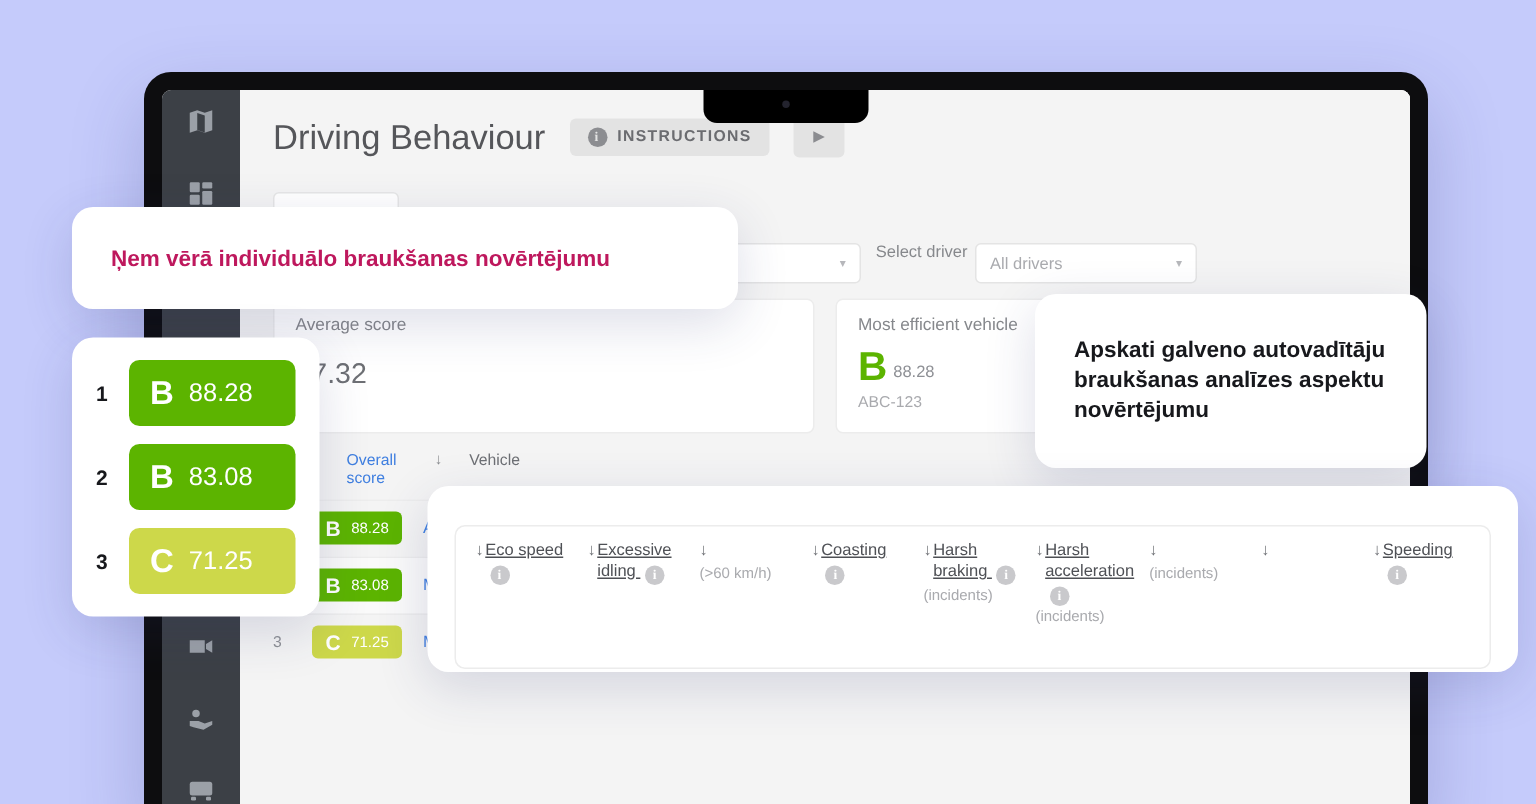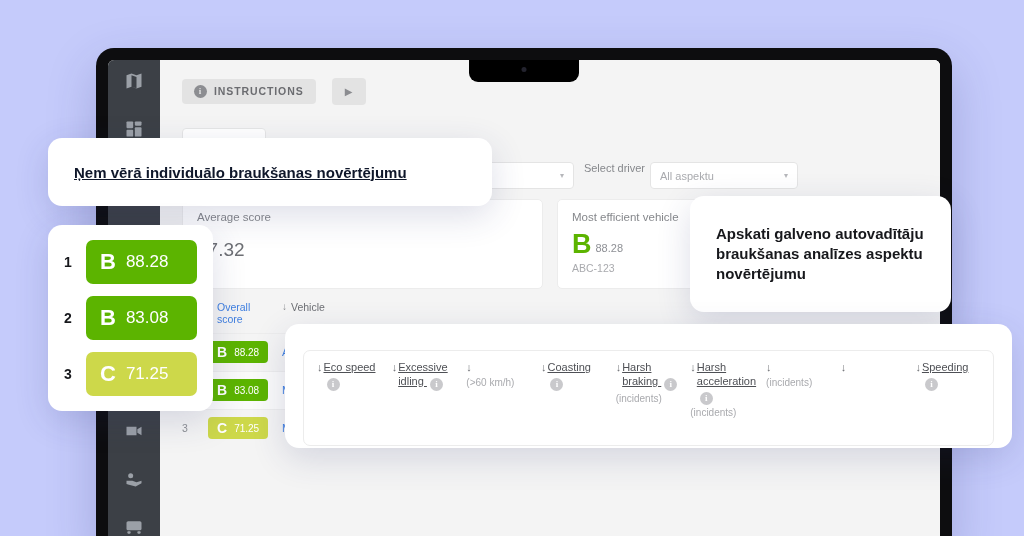--- a/index.html
+++ b/index.html
@@ -179,21 +179,21 @@
   .stat-sub { font-size: 10.5px; color: #a9aaae; margin-top: 6px; }
 
   
   #table-wrap { padding: 12px 22px 0 22px; flex: 1 1 auto; }
   #table-head {
     display: flex; align-items: flex-start;
     font-size: 10.5px; color: #6d6f74;
     padding-bottom: 8px;
     gap: 0;
   }
-  .th { flex: 1 1 0; display: flex; gap: 4px; align-items: flex-start; padding-right: 6px; }
+  .th { flex: 1 1 0; display: flex; gap: 18px; align-items: flex-start; padding-right: 6px; justify-content: flex-end; }
   .th.rank { flex: 0 0 26px; }
   .th.badge { flex: 0 0 74px; }
   .th.sorted { color: #3f7fe0; }
   .arrow { font-size: 10px; color: #8a8c90; }
   .th.sorted .arrow { color: #3f7fe0; }
 
   .trow {
     display: flex; align-items: center;
     height: 38px;
     border-top: 1px solid #ededed;
@@ -222,21 +222,21 @@
     border-radius: 14px;
     box-shadow: 0 10px 34px rgba(45,50,110,.16);
     z-index: 20;
   }
   #callout-top {
     left: 48px; top: 138px;
     width: 444px; height: 68px;
     display: flex; align-items: center;
     padding: 0 26px;
   }
-  #callout-top .txt { font-size: 15px; font-weight: 700; color: #0f172a; text-decoration: underline; }
+  #callout-top .txt { font-size: 15px; font-weight: 700; color: #be185d; }
 
   #callout-right {
     left: 690px; top: 196px;
     width: 261px; height: 116px;
     display: flex; align-items: center;
     padding: 0 26px;
   }
   #callout-right .txt {
     font-size: 15px; font-weight: 700; color: #17181c; line-height: 1.35;
   }
@@ -335,20 +335,21 @@
             <rect x="3" y="5" width="18" height="11" rx="2"></rect>
             <rect x="4" y="17" width="4" height="3" rx="1"></rect>
             <rect x="16" y="17" width="4" height="3" rx="1"></rect>
           </svg>
       </div>
     </div>
 
     <div id="app">
 
       <div id="app-header">
+        <div id="page-title">Driving Behaviour</div>
         <div id="instructions-btn">
           <span class="info-dot">i</span>
           <span>INSTRUCTIONS</span>
         </div>
         <div id="play-btn">
           <span>▶</span>
         </div>
       </div>
 
       <div id="toolbar-ghost"></div>
@@ -366,21 +367,21 @@
         <div class="ctl navbtn">
           <span>›</span>
         </div>
         <div class="ctl sel">
           <span>All vehicles</span>
           <span class="caret">▾</span>
         </div>
         <div class="fld">
           <div class="fld-label">Select driver</div>
           <div class="ctl sel">
-            <span>All aspektu</span>
+            <span>All drivers</span>
             <span class="caret">▾</span>
           </div>
         </div>
       </div>
 
       <div id="stats-row">
         <div class="stat-card">
           <div class="stat-title">Average score</div>
           <div class="stat-value">67.32</div>
         </div>

